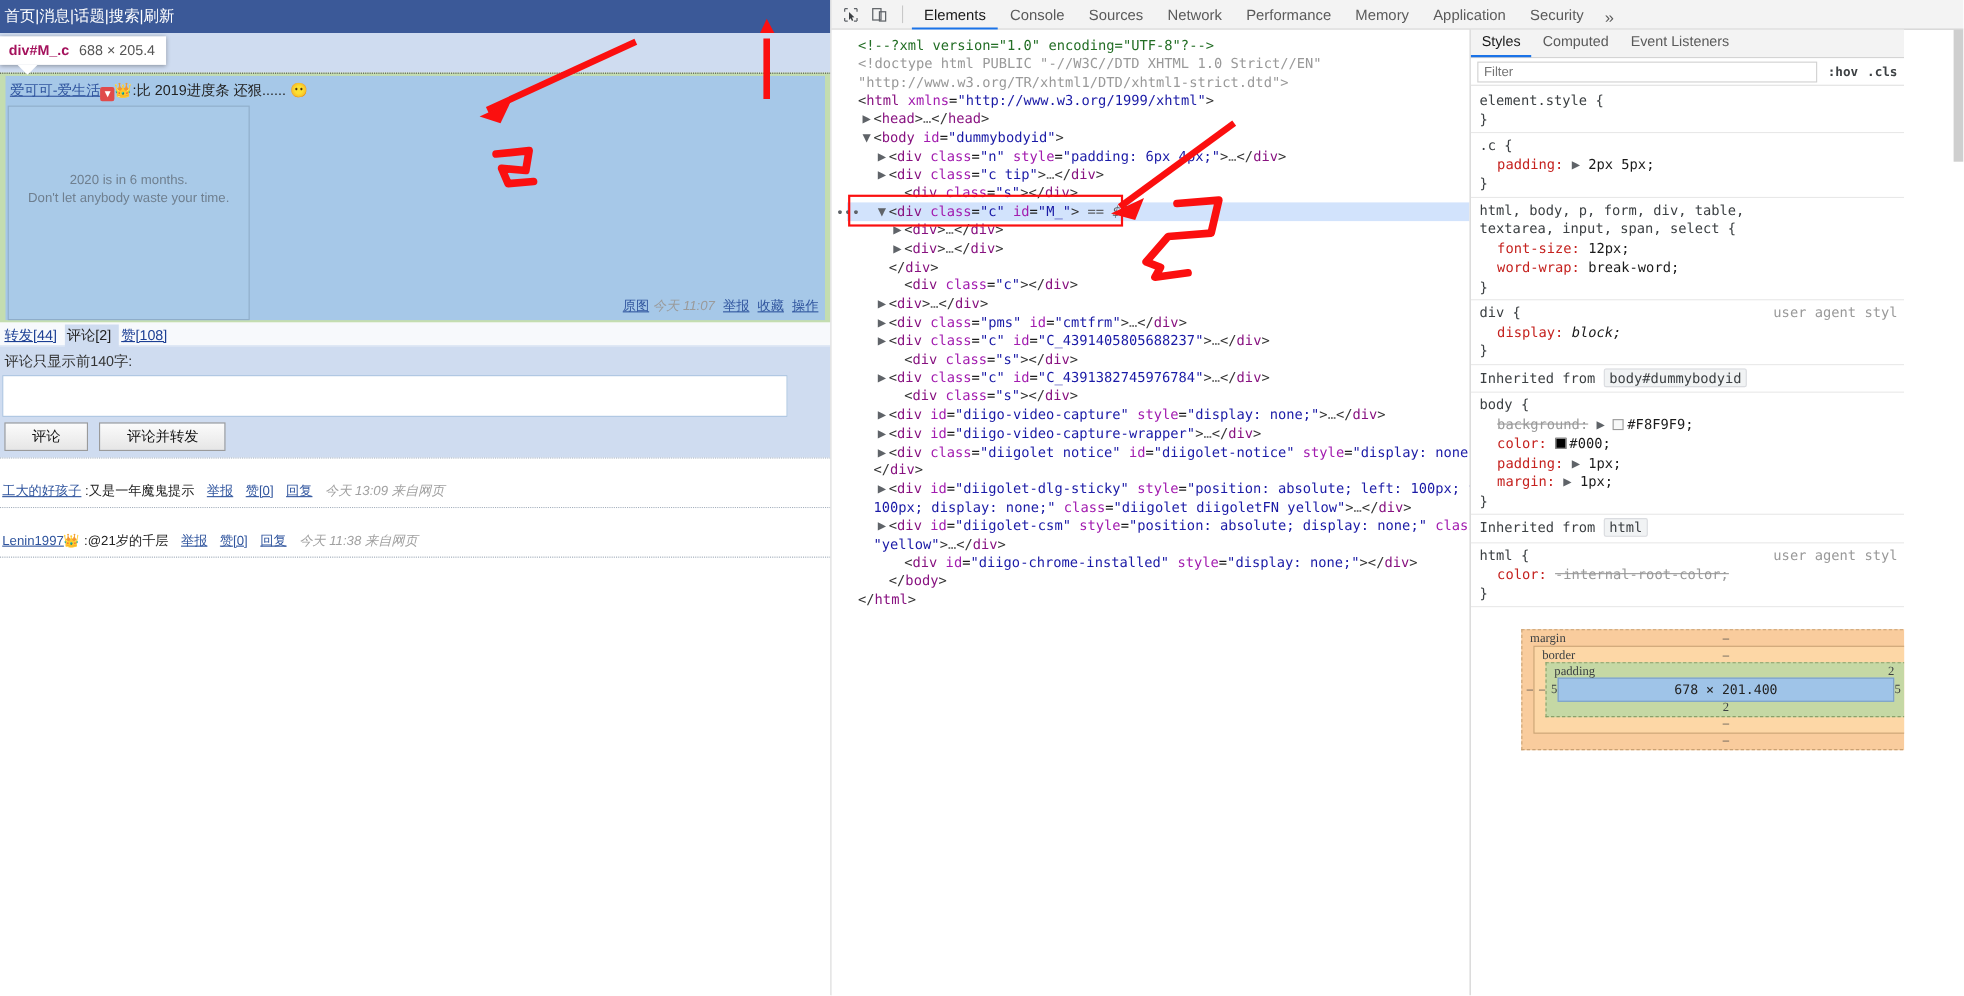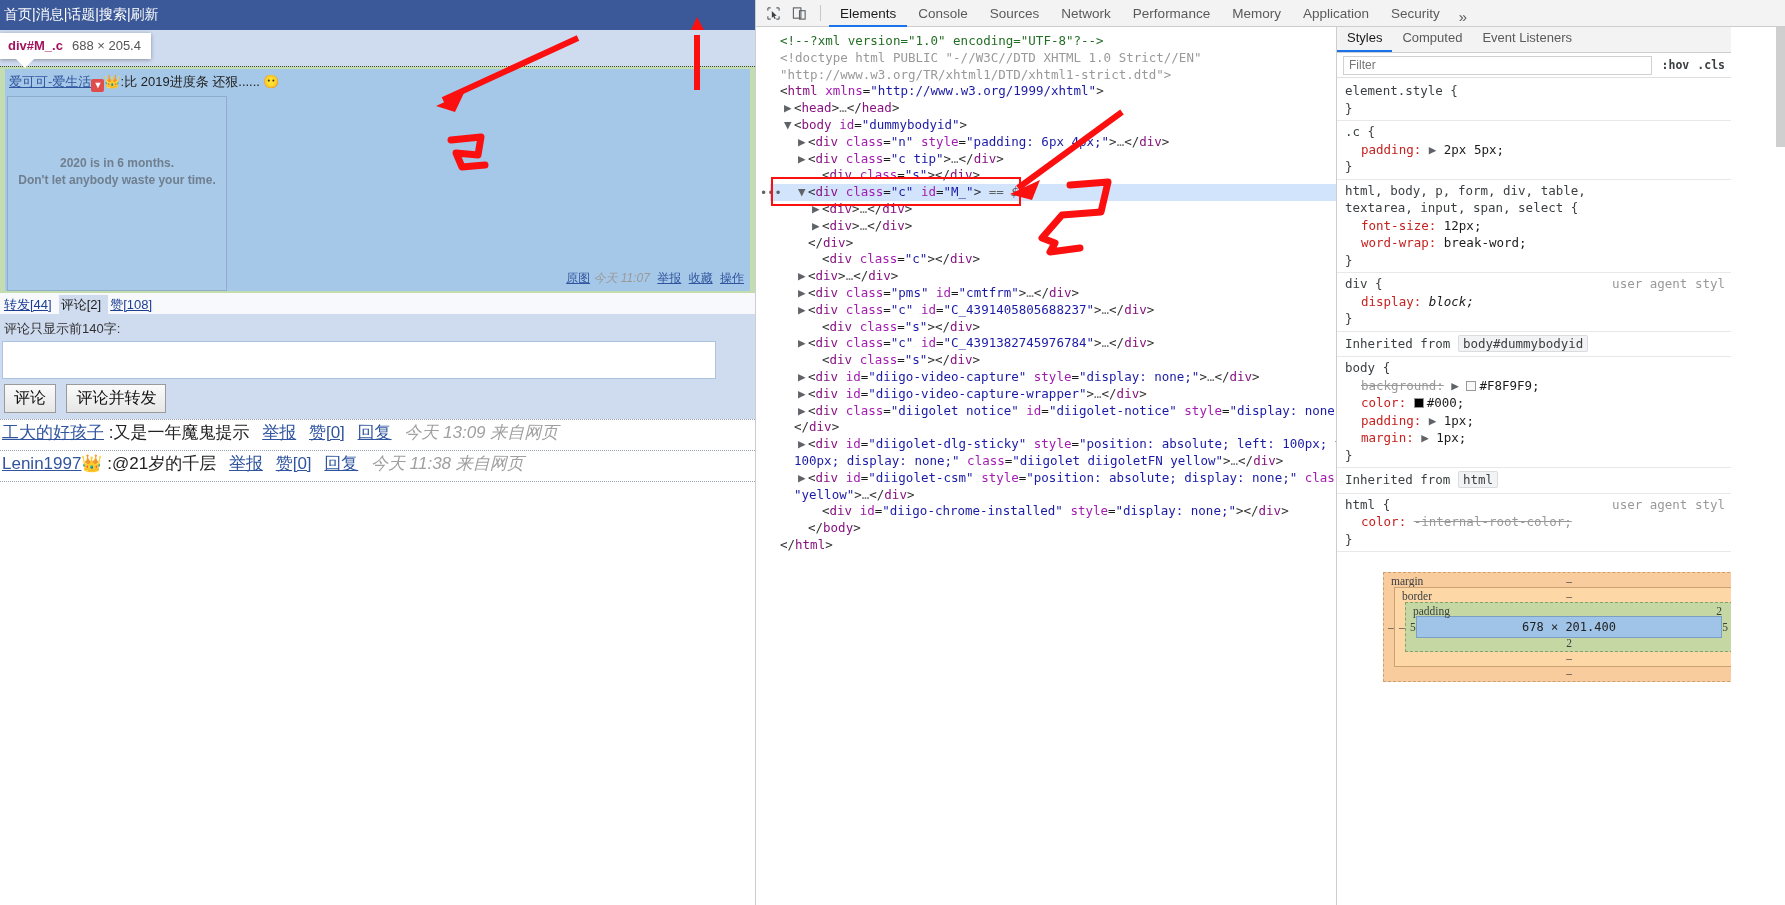--- a/index.html
+++ b/index.html
@@ -68,21 +68,20 @@
     border: 1px solid #8fadc9;
     background: #a9cae8;
     position: relative;
   }
   .pic-caption {
     position: absolute; left: 0; right: 0; top: 58px;
     text-align: center;
     color: #6f7f8f;
     font-size: 12px;
     line-height: 17px;
-    font-weight: bold;
   }
   .media-meta {
     position: absolute; right: 6px; bottom: 4px;
     font-size: 12px; color: #8a8a8a;
     white-space: nowrap;
   }
   .media-meta a { color: #30559e; text-decoration: underline; margin-left: 4px;}
   .media-meta .tm { font-style: italic; color: #9a9a9a; }
 
   .tabs-row {
@@ -104,32 +103,32 @@
     border: 1px solid #a9c3e0;
     background: #ffffff;
     resize: none;
     font-family: "Liberation Sans", sans-serif;
     font-size: 12px;
     display: block;
   }
   .btn-row { padding: 5px 0 0 2px; }
   .btn {
     font-family: "Liberation Sans", sans-serif;
-    font-size: 16px;
+    font-size: 13px;
     background: linear-gradient(#fbfbfb,#e6e6e6);
     border: 1px solid #9a9a9a;
-    padding: 3px 9px;
+    padding: 3px 24px;
     margin-right: 6px;
     color: #111;
   }
 
   .cmt-item {
     border-bottom: 1px dotted #9aa6b5;
-    padding: 1px 4px 6px 2px;
-    font-size: 17px;
+    padding: 21px 4px 6px 2px;
+    font-size: 12px;
     color: #222;
     white-space: nowrap;
     background: #fff;
   }
   .cmt-item a { color: #30559e; text-decoration: underline; }
   .cmt-item .tm { color: #a0a0a0; font-style: italic; margin-left: 8px; }
   .cmt-item .act { margin-left: 8px; }
   .sep-line { border-bottom: 1px dotted #9aa6b5; height: 0; }
 
   

